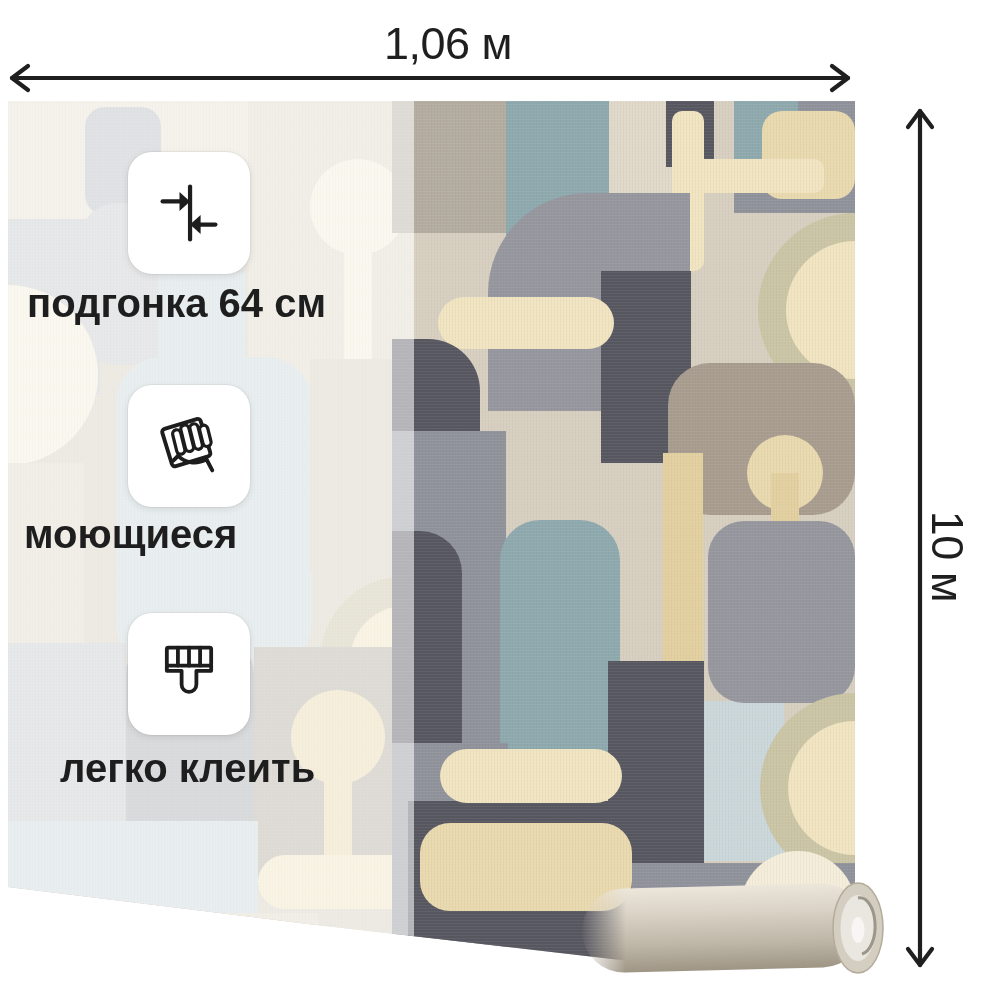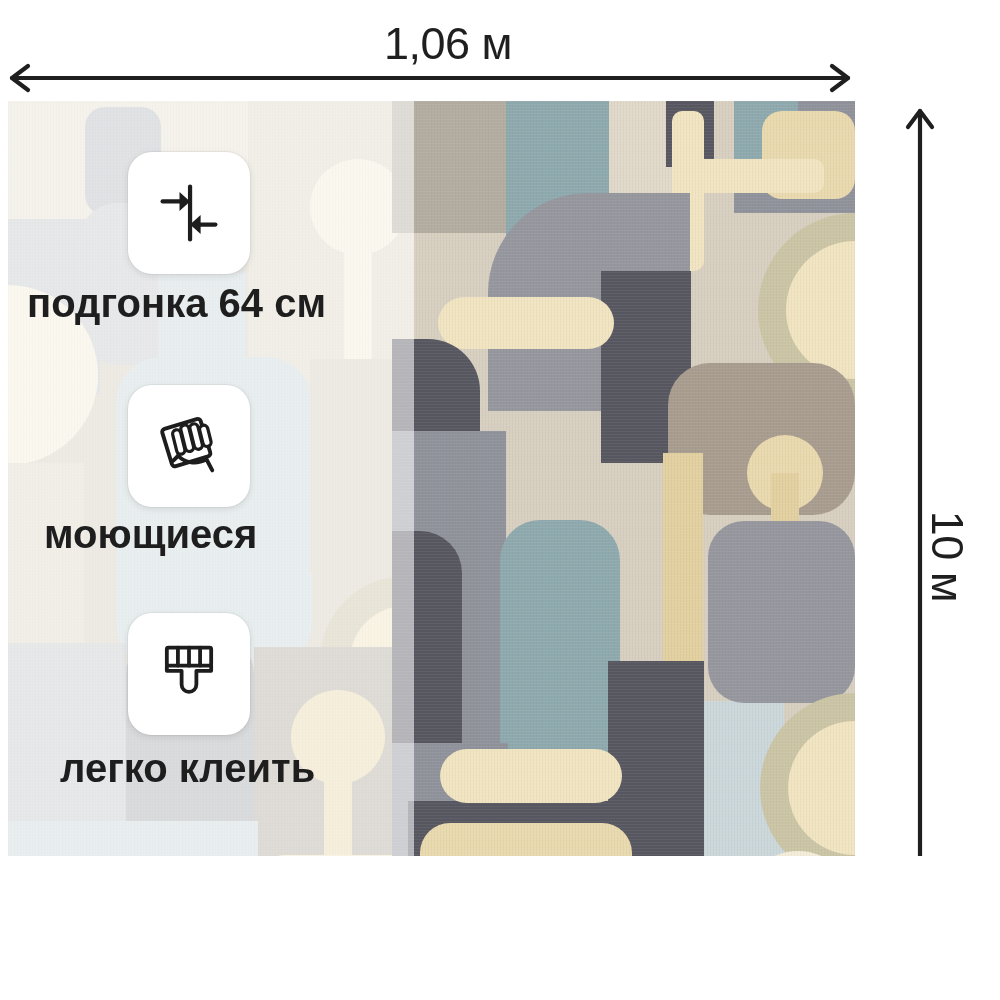--- a/index.html
+++ b/index.html
@@ -1,16 +1,16 @@
 <!DOCTYPE html>
 <html><head>
 <meta charset="utf-8">
 <style>
   html,body{margin:0;padding:0;background:#ffffff;}
-  .canvas{position:relative;width:1000px;height:856px;background:#ffffff;overflow:hidden;
+  .canvas{position:relative;width:1000px;height:1000px;background:#ffffff;overflow:hidden;
           font-family:"Liberation Sans", sans-serif;}
 
   
   .dim-label{position:absolute;color:#1f1f1f;font-size:45px;font-weight:500;line-height:1;
              letter-spacing:-0.5px;white-space:nowrap;}
   .dim-top-label{left:298px;top:21px;width:300px;text-align:center;}
   .dim-right-label{left:918px;top:528px;width:60px;height:56px;display:flex;
                    align-items:center;justify-content:center;}
   .dim-right-label span{display:block;transform:rotate(90deg);}
   .arrow-svg{position:absolute;}
@@ -39,21 +39,21 @@
   .roll-cap{position:absolute;left:250px;top:0;}
 
   
   .badge{position:absolute;left:128px;width:122px;height:122px;background:#ffffff;
          border-radius:24px;display:flex;align-items:center;justify-content:center;
          box-shadow:0 0 0 1px rgba(0,0,0,0.04), 0 2px 7px rgba(0,0,0,0.10);}
   .f1 .badge{top:152px;} .f2 .badge{top:385px;} .f3 .badge{top:613px;}
   .feature-label{position:absolute;color:#1e1e1e;font-size:40px;font-weight:700;
                  line-height:1.1;white-space:nowrap;}
   .f1 .feature-label{left:27px;top:281px;}
-  .f2 .feature-label{left:44px;top:512px;}
+  .f2 .feature-label{left:24px;top:512px;}
   .f3 .feature-label{left:60px;top:746px;}
   .icon{display:block;}
   .icon .stroke{stroke:#1d1d1d;fill:none;stroke-linecap:round;stroke-linejoin:round;}
   .icon .filldark{fill:#1d1d1d;stroke:none;}
   .icon .finger{fill:#ffffff;stroke:#1d1d1d;}
 </style>
 </head>
 <body>
 
 <div class="canvas">

